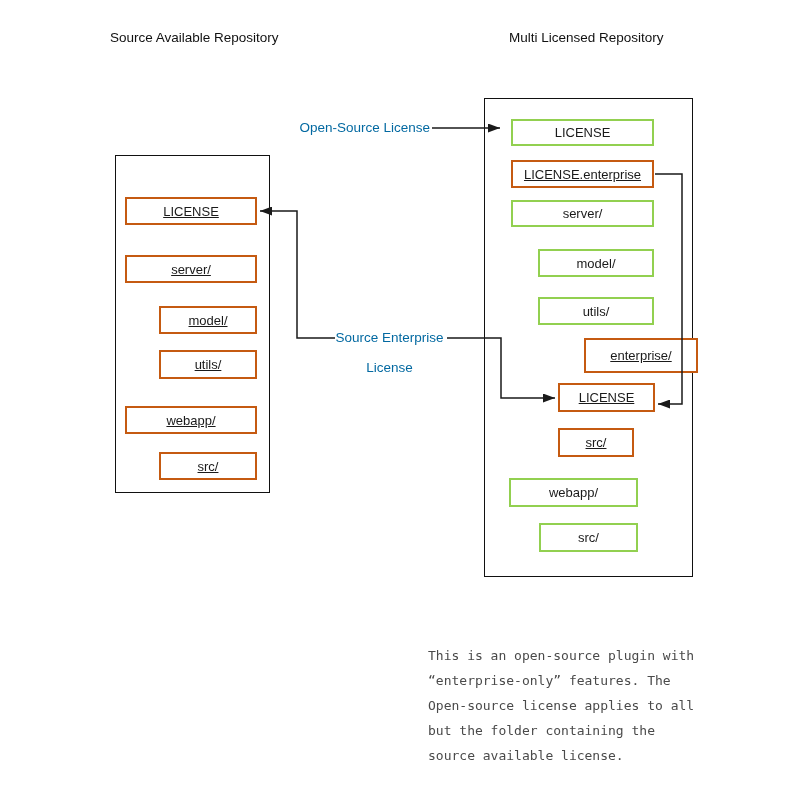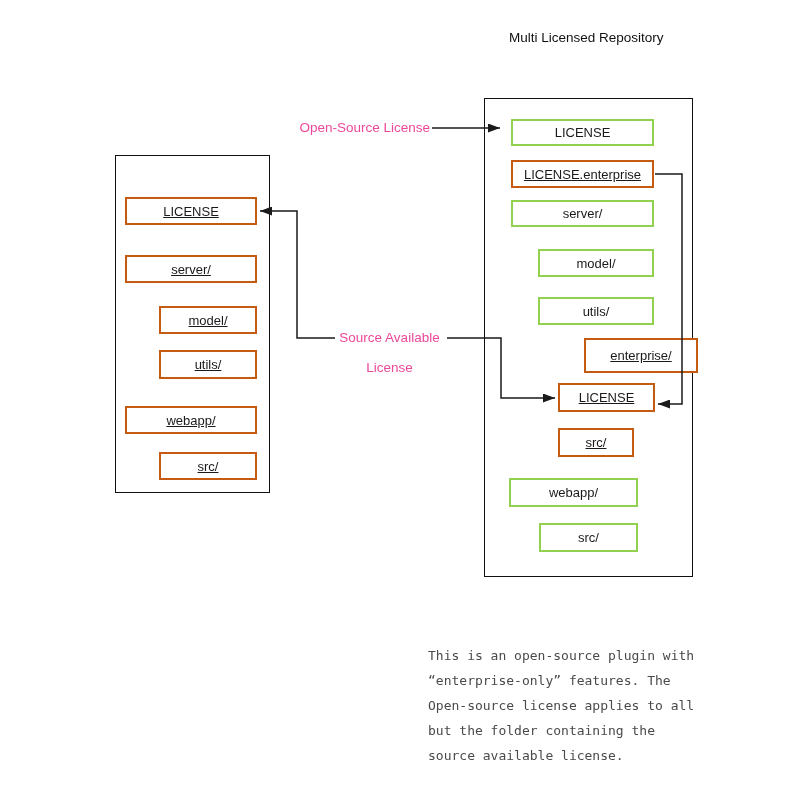--- a/index.html
+++ b/index.html
@@ -28,41 +28,42 @@
     display:flex;align-items:center;justify-content:center;
     font-size:13px;
     white-space:nowrap;
     box-sizing:border-box;
   }
   .orange{border:2px solid #C55A11;text-decoration:underline;}
   .green{border:2px solid #92D050;}
   .arrow-label{
     position:absolute;
     font-size:13.5px;
-    color:#ec4899;
+    color:#0369a1;
     white-space:nowrap;
   }
   .note{
     position:absolute;
     font-family:"DejaVu Sans Mono",monospace;
     font-size:13px;
     line-height:25px;
     color:#4a4a4a;
     white-space:pre-line;
   }
   #arrows{
     position:absolute;left:0;top:0;
     pointer-events:none;
   }
 </style>
 </head>
 <body>
 
 <div id="canvas">
 
+  <div class="title" style="left:110px;top:30px;">Source Available Repository</div>
   <div class="title" style="left:509px;top:30px;">Multi Licensed Repository</div>
 
   <div class="container" style="left:115px;top:155px;width:153px;height:336px;"></div>
   <div class="fbox orange" style="left:125px;top:197px;width:132px;height:28px;">
       <span>LICENSE</span>
     </div>
   <div class="fbox orange" style="left:125px;top:255px;width:132px;height:28px;">
       <span>server/</span>
     </div>
   <div class="fbox orange" style="left:159px;top:306px;width:98px;height:28px;">
@@ -104,21 +105,21 @@
       <span>src/</span>
     </div>
   <div class="fbox green" style="left:509px;top:478px;width:129px;height:29px;">
       <span>webapp/</span>
     </div>
   <div class="fbox green" style="left:539px;top:523px;width:99px;height:29px;">
       <span>src/</span>
     </div>
 
   <div class="arrow-label" style="left:280px;top:120px;width:150px;text-align:right;">Open-Source License</div>
-  <div class="arrow-label" style="left:329px;top:330px;width:121px;text-align:center;">Source Available</div>
+  <div class="arrow-label" style="left:329px;top:330px;width:121px;text-align:center;">Source Enterprise</div>
   <div class="arrow-label" style="left:329px;top:360px;width:121px;text-align:center;">License</div>
 
   <svg id="arrows" width="788" height="801" viewBox="0 0 788 801">
     <defs>
       <marker id="ah" markerWidth="8" markerHeight="6" refX="8" refY="3" orient="auto">
         <path d="M0,0 L8,3 L0,6 z" fill="#1a1a1a"></path>
       </marker>
     </defs>
     <path d="M432,128 L500,128" fill="none" stroke="#1a1a1a" stroke-width="1.5" marker-end="url(#ah)"></path>
     <path d="M335,338 L297,338 L297,211 L260,211" fill="none" stroke="#1a1a1a" stroke-width="1.5" marker-end="url(#ah)"></path>

